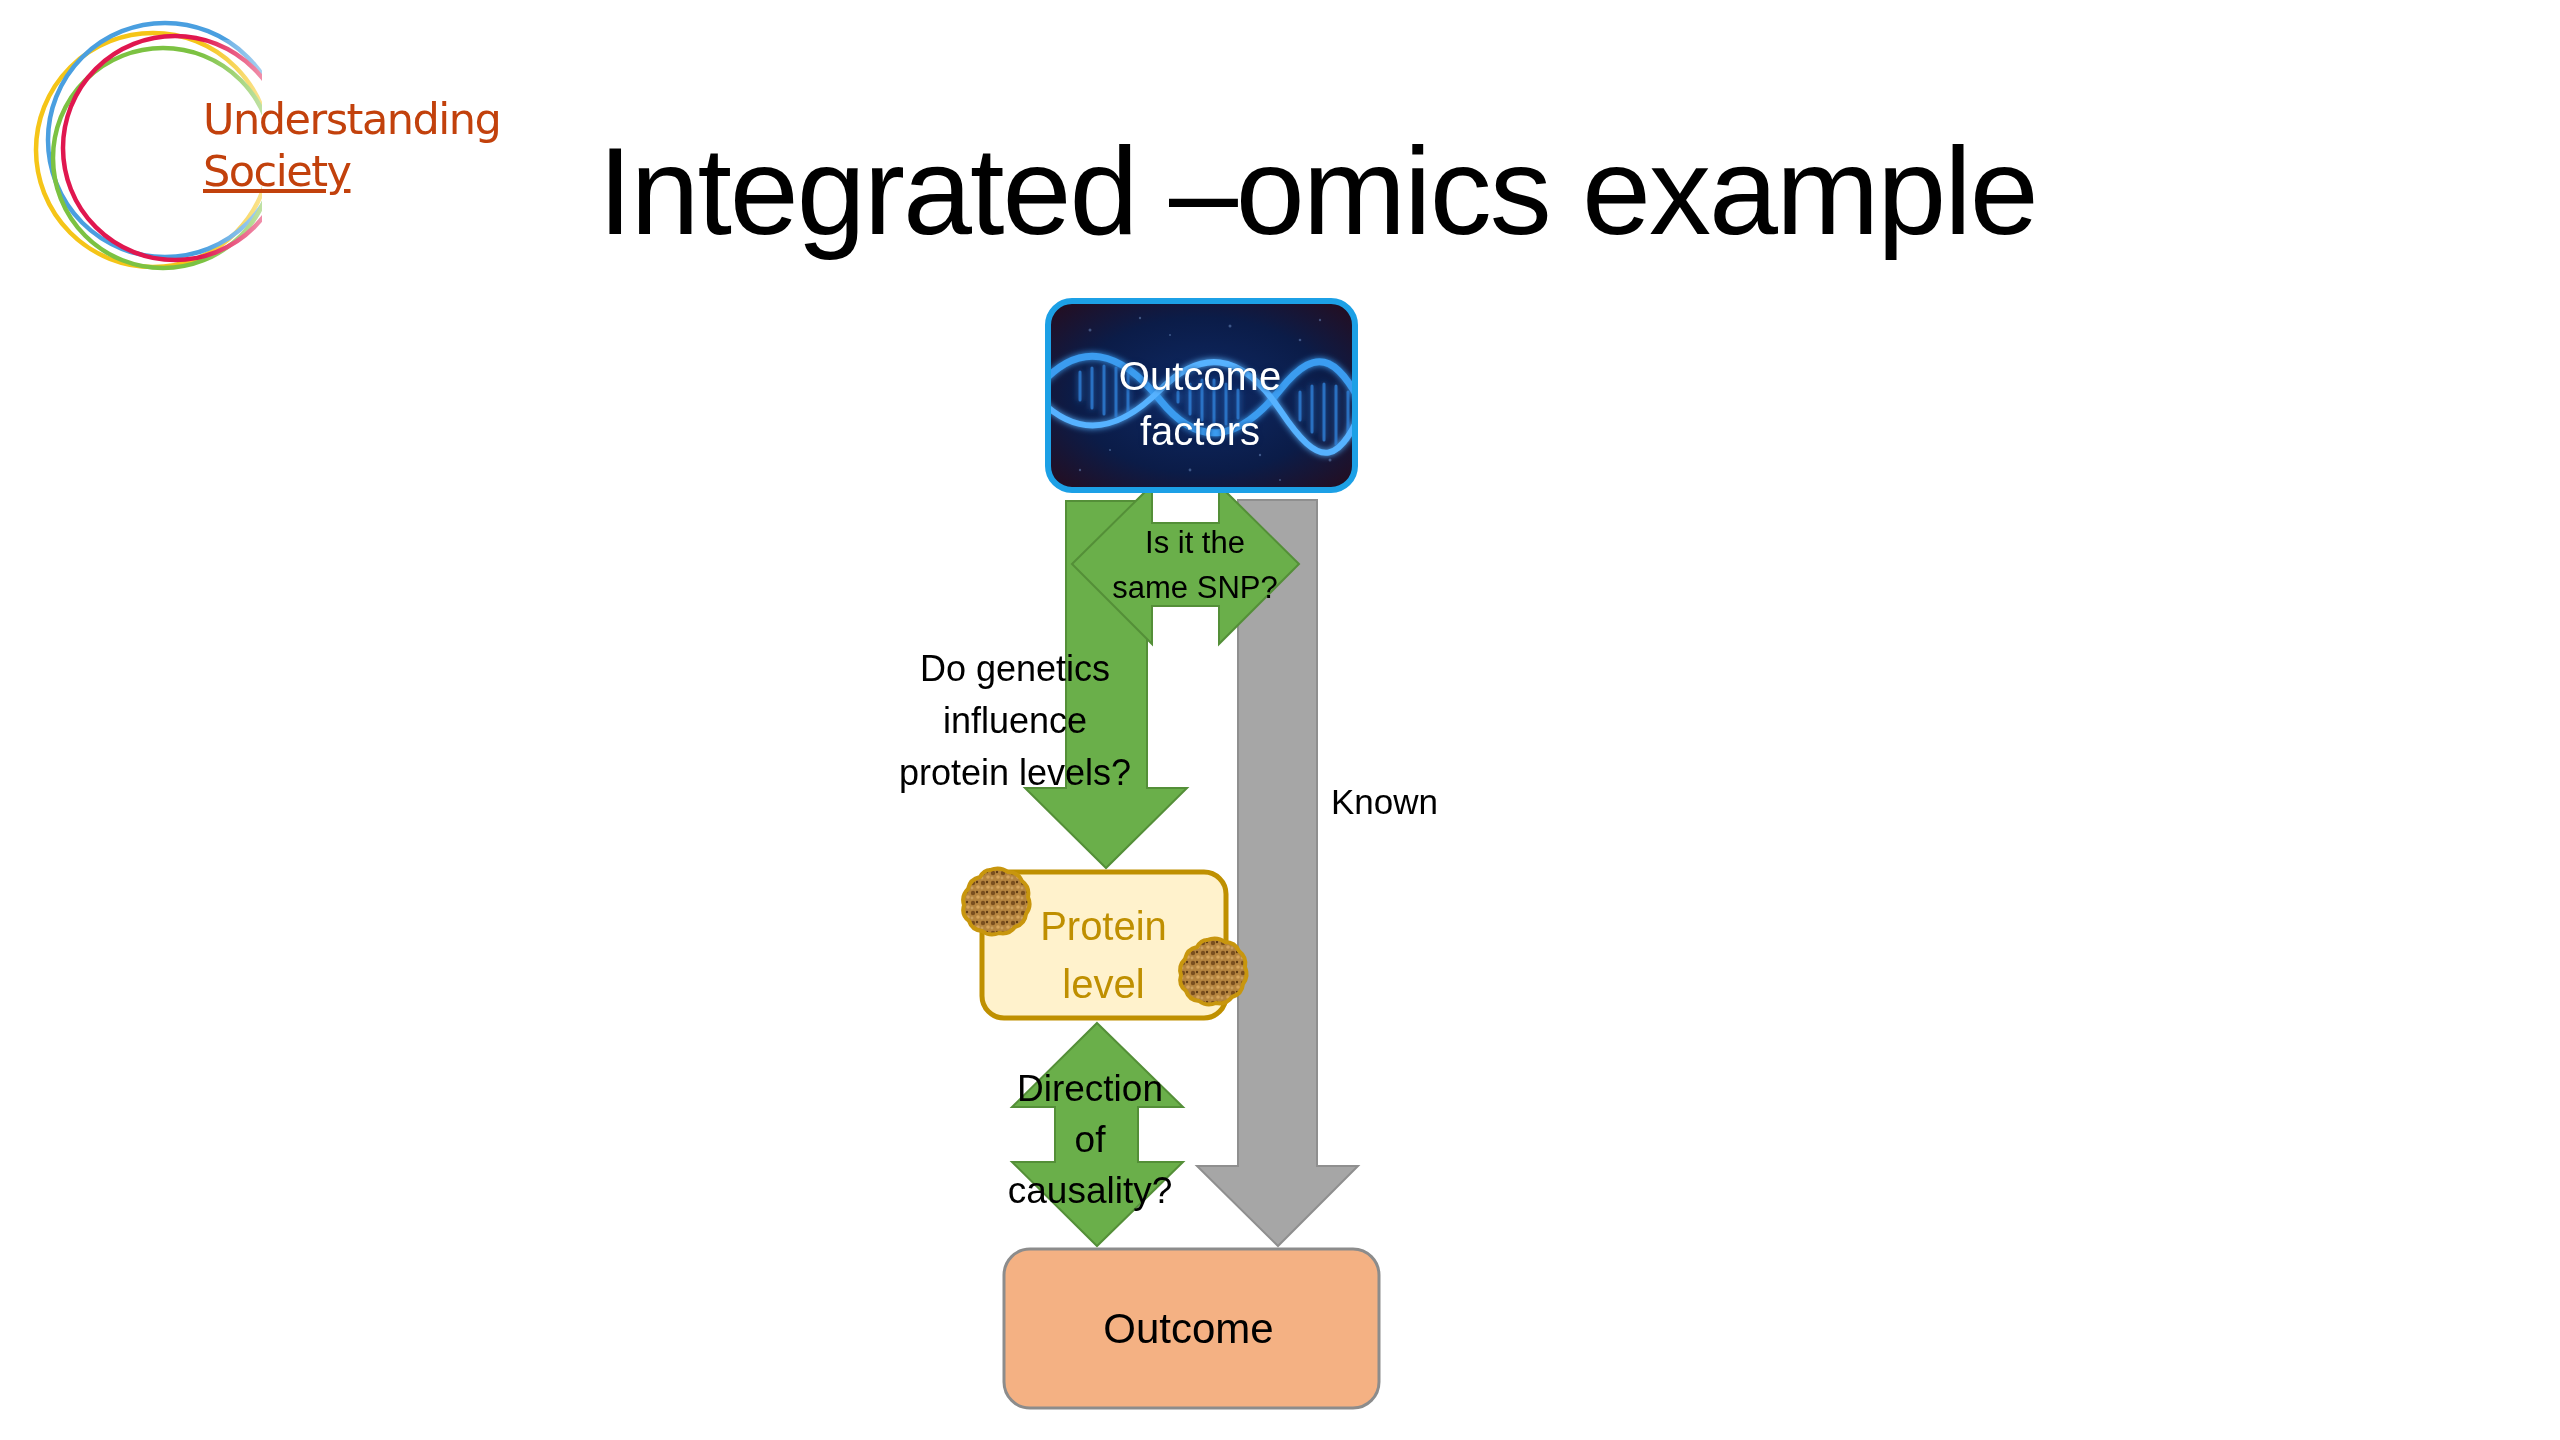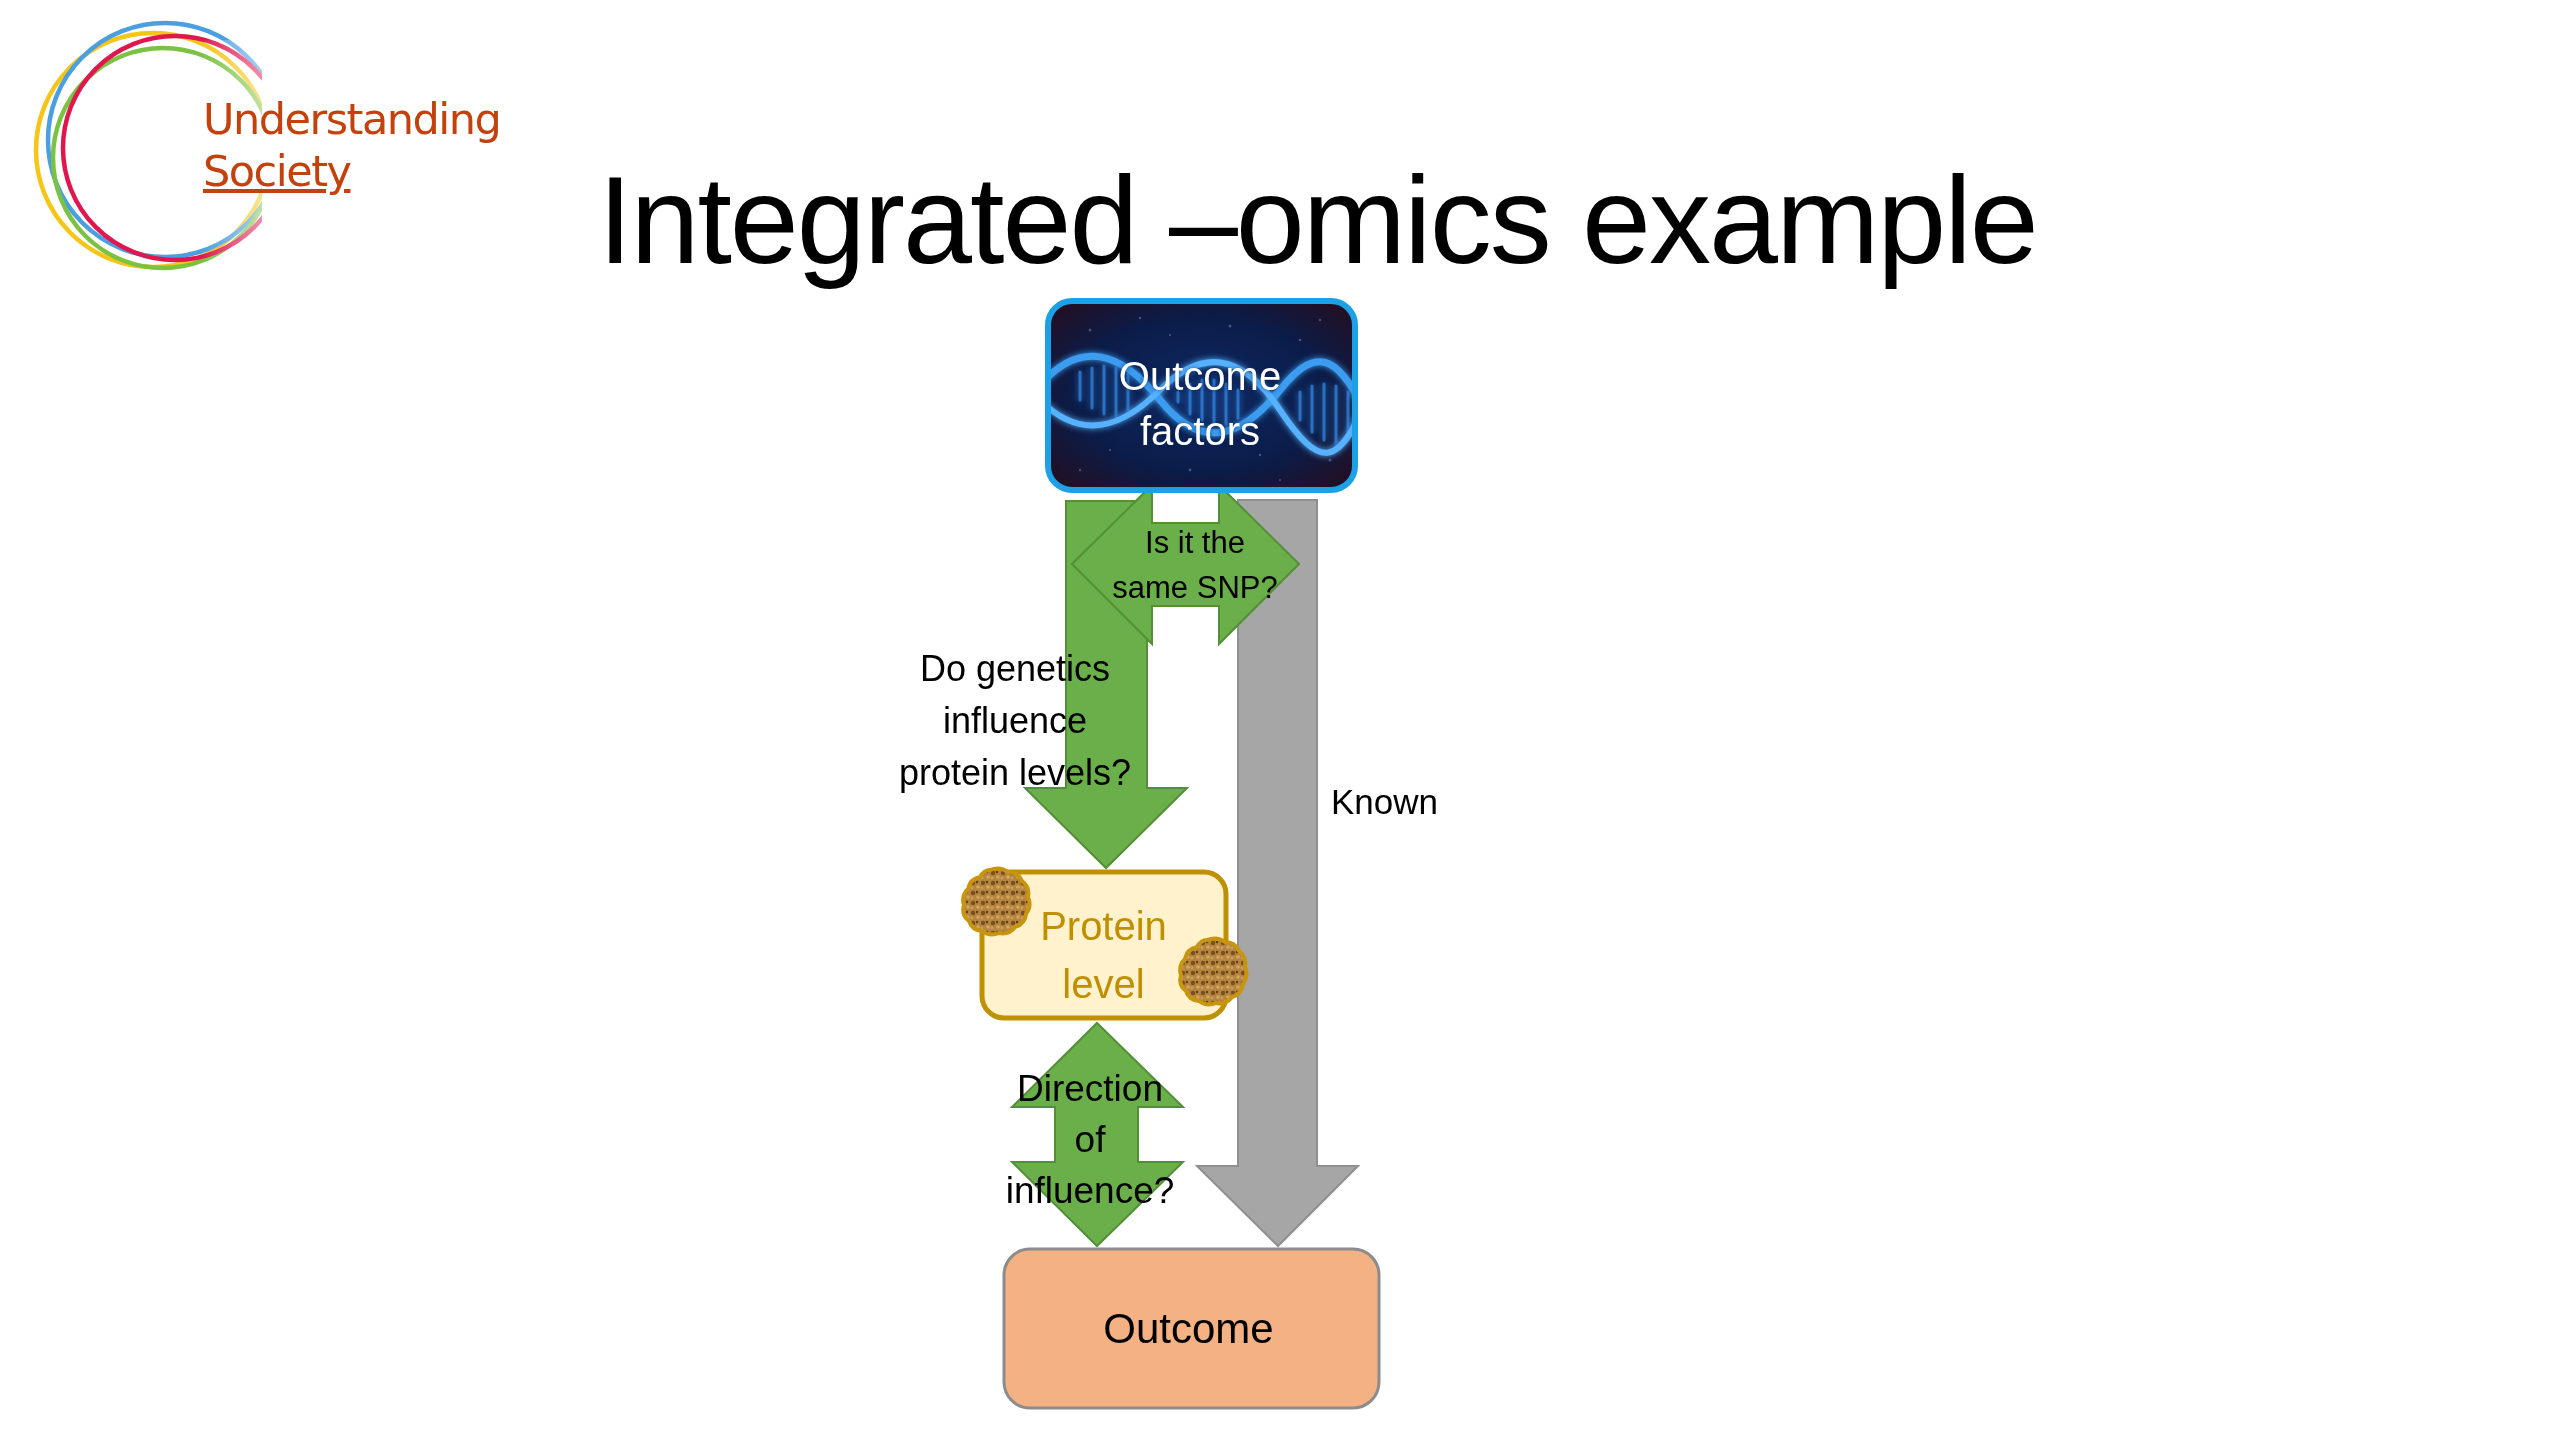--- a/index.html
+++ b/index.html
@@ -1,21 +1,21 @@
 <!DOCTYPE html>
 <html><head>
 <meta charset="utf-8">
 <style>
   html, body { margin: 0; padding: 0; background: #ffffff; }
   body { width: 2560px; height: 1440px; position: relative; overflow: hidden; font-family: "Liberation Sans", "DejaVu Sans", sans-serif; }
   #logo-rings { position: absolute; left: 0; top: 0; }
   .logo-text { position: absolute; left: 203px; color: #c2410c; font-family: "DejaVu Sans", sans-serif; font-size: 43px; letter-spacing: -1.5px; line-height: 1; white-space: nowrap; }
   #logo-line1 { top: 98px; }
   #logo-line2 { top: 150px; text-decoration: underline; }
-  #title { position: absolute; left: 598px; top: 158px; width: 1540px; font-size: 124px; color: #000; line-height: 1; white-space: nowrap; letter-spacing: -2px; }
+  #title { position: absolute; left: 598px; top: 129px; width: 1540px; font-size: 124px; color: #000; line-height: 1; white-space: nowrap; letter-spacing: -2px; }
   #diagram { position: absolute; left: 0; top: 0; }
   .lbl { position: absolute; text-align: center; color: #000; white-space: nowrap; }
   #genetic-label { left: 1050px; width: 300px; top: 349px; font-size: 40px; line-height: 55px; color: #ffffff; text-shadow: 0 0 4px rgba(0,30,80,0.6); }
   #snp-label { left: 1095px; width: 200px; top: 520px; font-size: 31px; line-height: 45px; }
   #influence-label { left: 860px; width: 310px; top: 643px; font-size: 36px; line-height: 52px; }
   #known-label { left: 1331px; top: 784px; font-size: 35px; line-height: 1; text-align: left; }
   #protein-label { left: 981px; width: 245px; top: 897px; font-size: 40px; line-height: 58px; color: #bf8f00; }
   #causality-label { left: 990px; width: 200px; top: 1063px; font-size: 37px; line-height: 51px; }
   #outcome-label { left: 1003px; width: 371px; top: 1308px; font-size: 42px; line-height: 1; }
 </style>
@@ -159,16 +159,16 @@
 <div class="lbl" id="known-label">Known</div>
 
 <div class="lbl" id="protein-label">
   <div>Protein</div>
   <div>level</div>
 </div>
 
 <div class="lbl" id="causality-label">
   <div>Direction</div>
   <div>of</div>
-  <div>influence?</div>
+  <div>causality?</div>
 </div>
 
 <div class="lbl" id="outcome-label">Outcome</div>
 
 </body></html>

